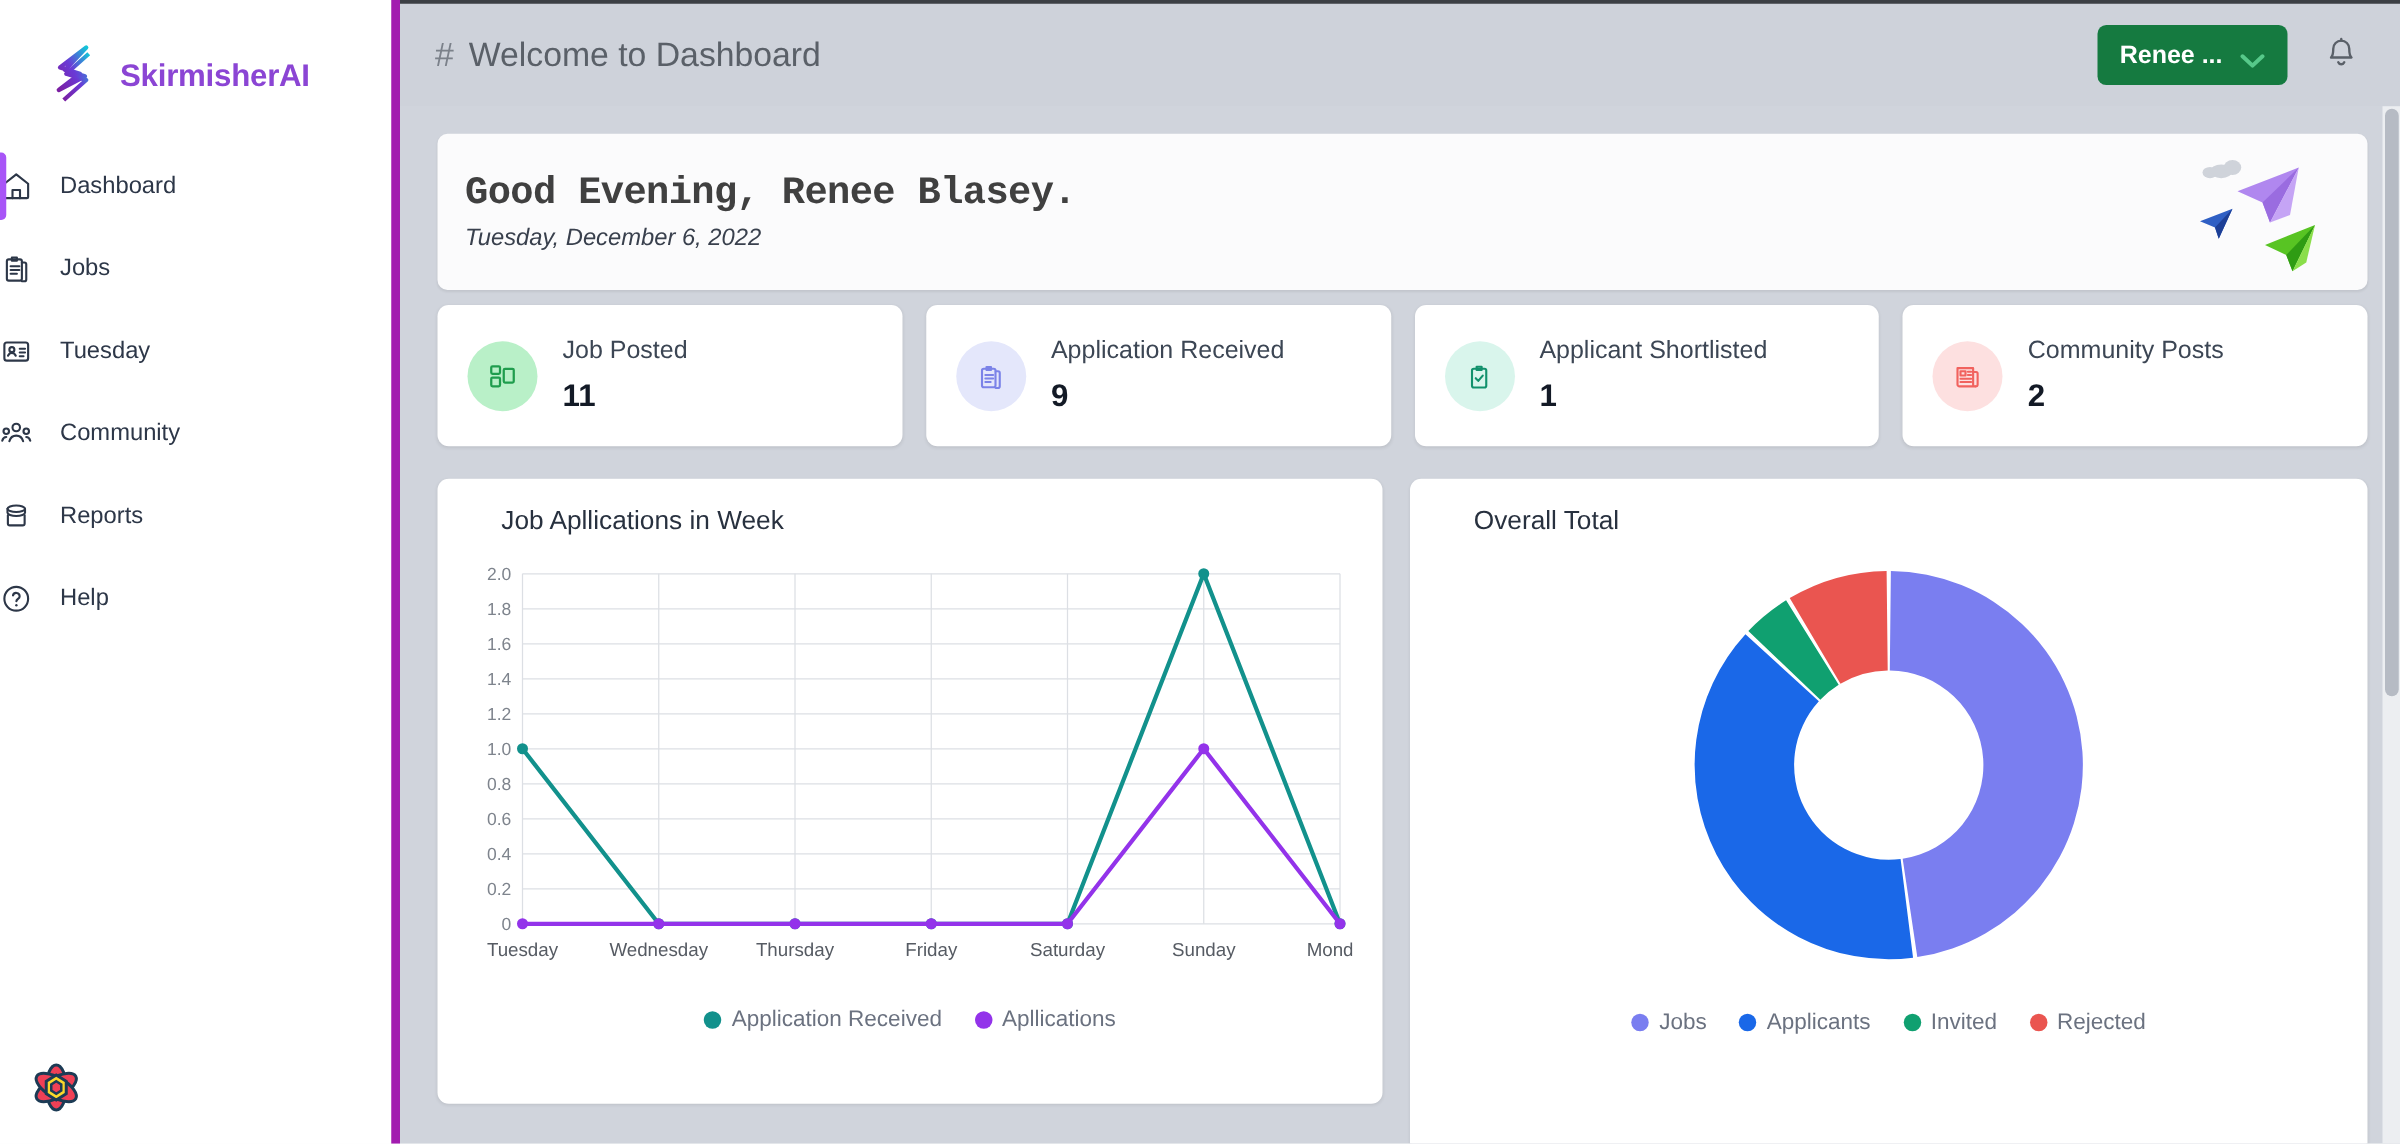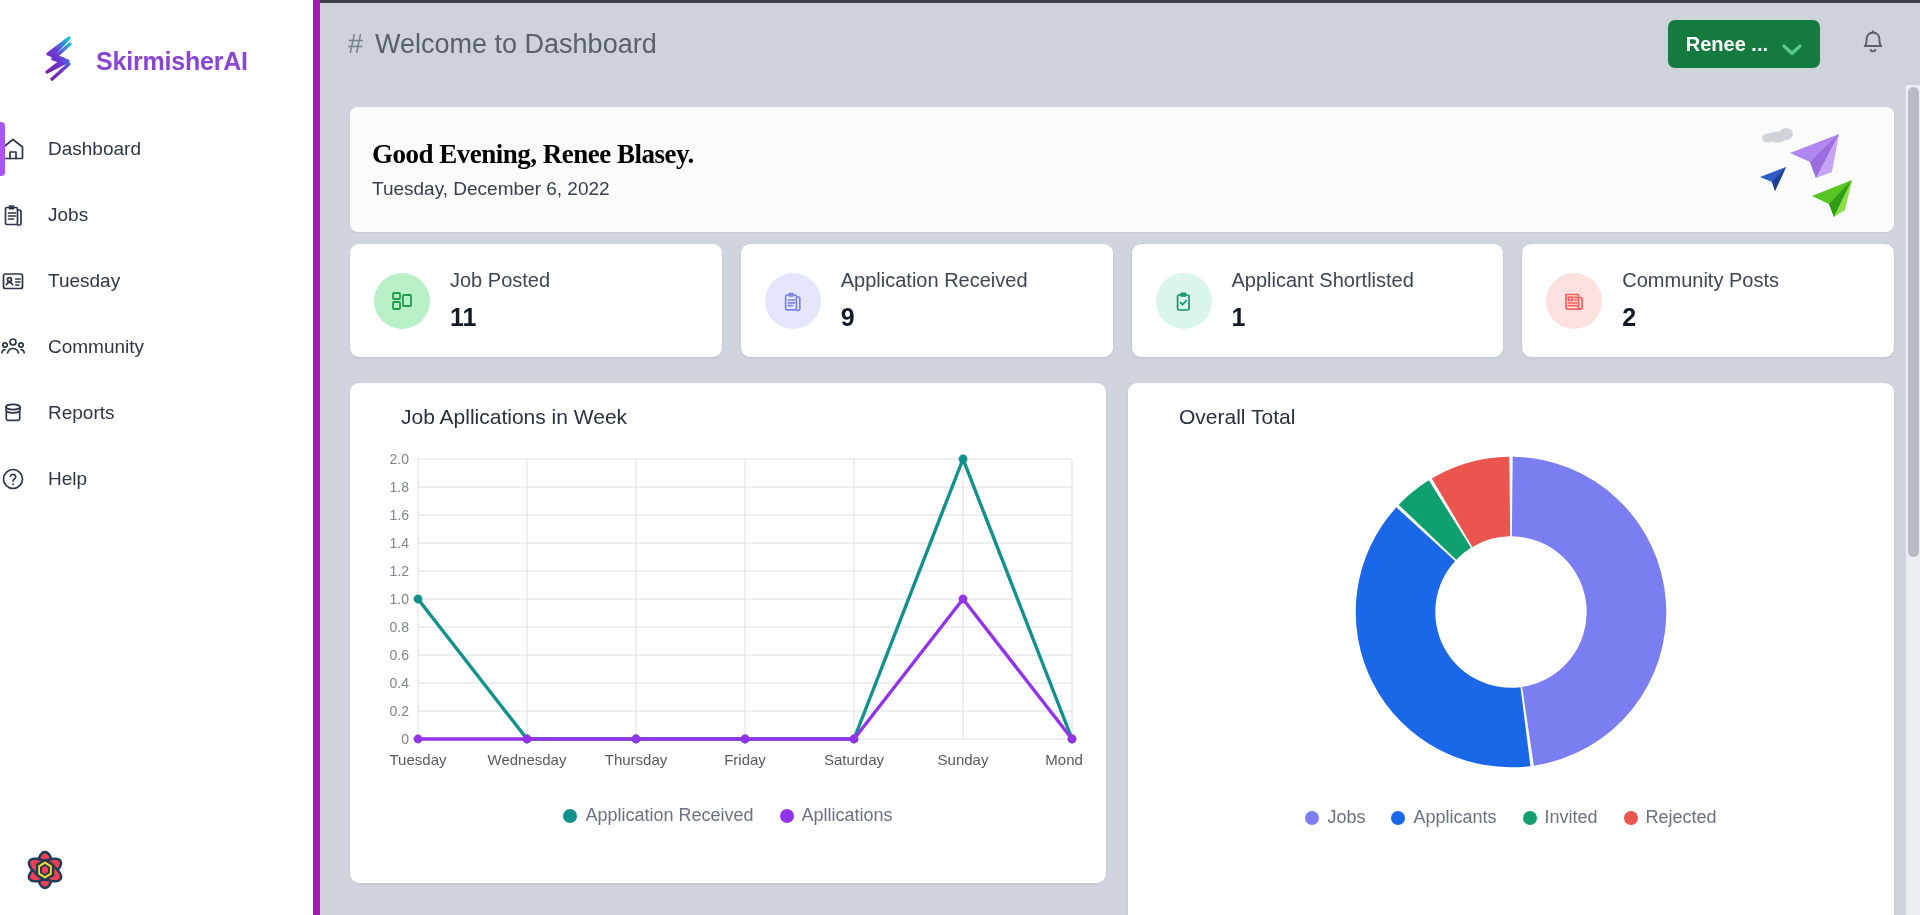--- a/index.html
+++ b/index.html
@@ -39,43 +39,43 @@
   
   .main { flex: 1; height: 915px; background: #d0d4dc; display: flex; flex-direction: column;
           position: relative; overflow: hidden; }
   .topbar {
     height: 85px; flex: 0 0 85px; background: #ced2da;
     display: flex; align-items: center; justify-content: space-between;
     padding: 0 28px 0 28px; border-top: 3px solid #3c3f44;
   }
   .topbar-title { display: flex; align-items: center; gap: 12px; font-size: 27px; color: #5a6068; }
   .hash { font-size: 27px; color: #7b818a; }
-  .topbar-right { display: flex; align-items: center; gap: 34px; }
+  .topbar-right { display: flex; align-items: center; gap: 24px; }
   .user-btn {
     background: #157a40; color: #ffffff; border: none; border-radius: 7px;
     height: 48px; padding: 0 18px; font-size: 20px; font-weight: bold;
     display: flex; align-items: center; gap: 14px; cursor: pointer;
     font-family: "Liberation Sans", sans-serif;
   }
   .chev { width: 20px; height: 13px; display: block; }
   .bell-btn { background: none; border: none; cursor: pointer; padding: 4px; display: flex; }
 
   
   .content { flex: 1; overflow: hidden; padding: 22px 26px 0 30px; position: relative; }
 
   .banner {
     background: #fbfbfc; border-radius: 8px; height: 125px;
     display: flex; align-items: center; justify-content: space-between;
     padding: 0 30px 0 22px; box-shadow: 0 1px 2px rgba(0,0,0,.07);
   }
   .greet {
-    font-family: Liberation Serif, serif;
-    font-size: 27px; font-weight: bold; color: #000000; letter-spacing: -0.5px;
-  }
-  .greet-date { font-size: 19px; color: #39404d; margin-top: 8px; }
+    font-family: Liberation Mono, monospace;
+    font-size: 31px; font-weight: bold; color: #404040; letter-spacing: -0.5px;
+  }
+  .greet-date { font-size: 19px; color: #39404d; margin-top: 8px; font-style: italic; }
   .planes { width: 120px; height: 100px; }
 
   
   .stats { display: flex; gap: 19px; margin-top: 12px; }
   .stat-card {
     flex: 1; background: #ffffff; border-radius: 9px; height: 113px;
     display: flex; align-items: center; gap: 20px; padding: 0 24px;
     box-shadow: 0 1px 3px rgba(0,0,0,.09);
   }
   .stat-ico { width: 56px; height: 56px; border-radius: 50%; flex: 0 0 56px;

